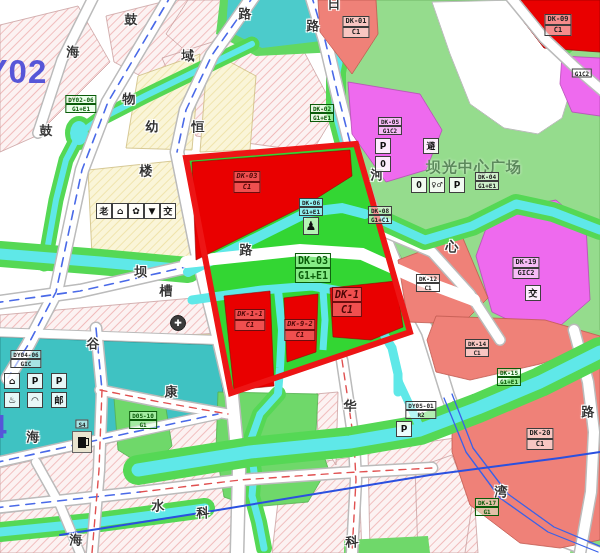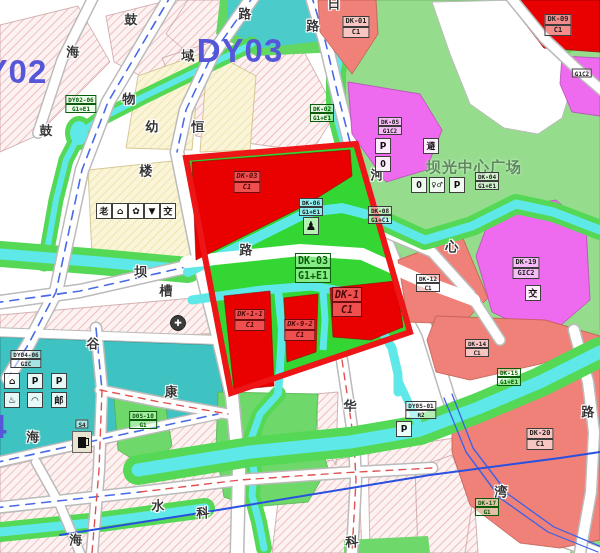--- a/index.html
+++ b/index.html
@@ -185,21 +185,20 @@
     <path d="M398,380 L412,410 L422,432" fill="none" stroke="#5fe8e8" stroke-width="8"></path>
     <polygon points="192,162 350,150 352,176 306,205 196,260" fill="#e90000" stroke="#900" stroke-width="0.6"></polygon>
     <polygon points="224,296 270,291 274,386 234,390" fill="#e90000" stroke="#900" stroke-width="0.6"></polygon>
     <polygon points="284,298 318,294 316,352 287,362" fill="#e90000" stroke="#900" stroke-width="0.6"></polygon>
     <polygon points="330,288 396,281 403,327 371,340 333,337" fill="#e90000" stroke="#900" stroke-width="0.6"></polygon>
     <polygon points="186,158 356,144 410,332 231,393" fill="none" stroke="#ed1515" stroke-width="6"></polygon>
   </g>
 </svg>
 
   <div class="dz" style="left:4px;top:72px">DY02</div>
-  <div class="dz" style="left:240px;top:51px">DY03</div>
   <div class="dz" style="left:-2px;top:427px">4</div>
   <div class="plaza" style="left:474px;top:167px">坝光中心广场</div>
 
   <div class="rc" style="left:131px;top:20px">鼓</div>
   <div class="rc" style="left:73px;top:52px">海</div>
   <div class="rc" style="left:188px;top:56px">域</div>
   <div class="rc" style="left:129px;top:99px">物</div>
   <div class="rc" style="left:46px;top:131px">鼓</div>
   <div class="rc" style="left:152px;top:127px">幼</div>
   <div class="rc" style="left:198px;top:127px">恒</div>

